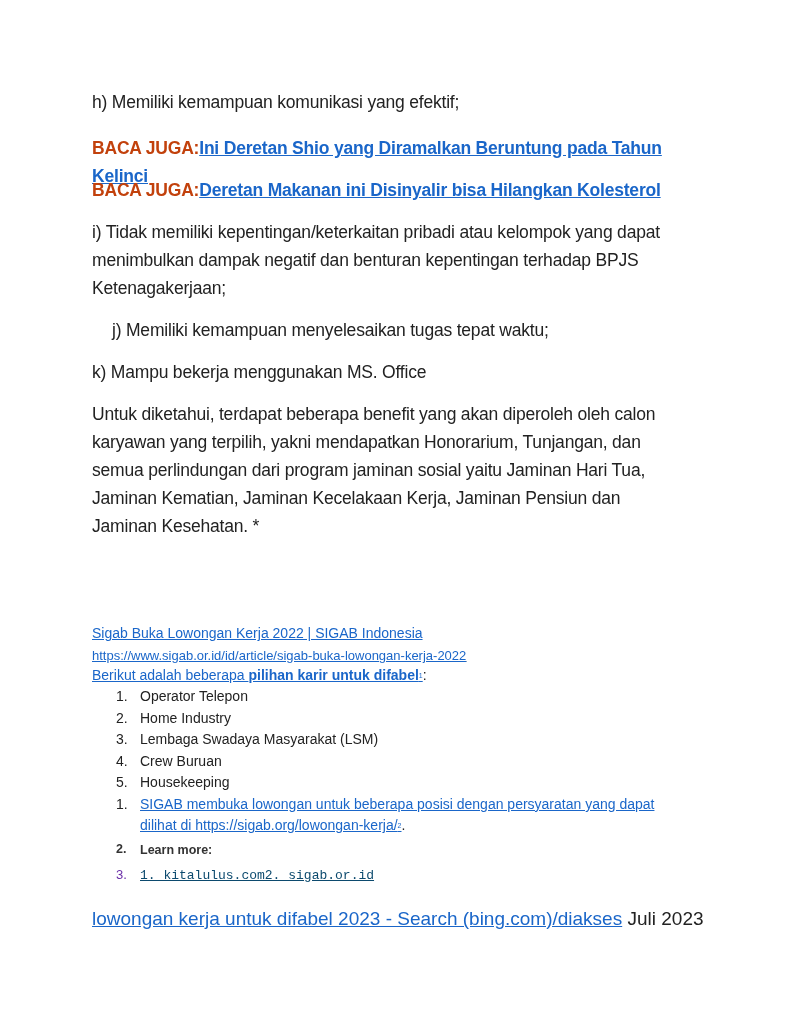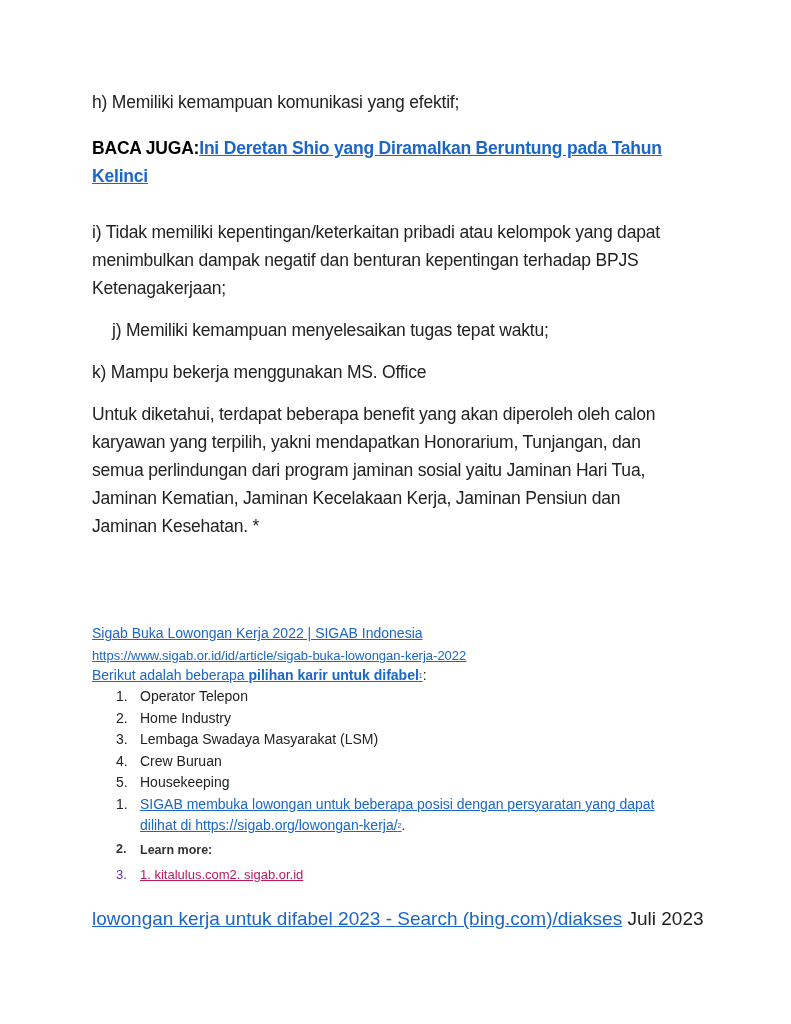--- a/index.html
+++ b/index.html
@@ -24,21 +24,21 @@
     .para {
       position: absolute;
       left: 92px;
       width: 620px;
       font-size: 17.5px;
       line-height: 28px;
       letter-spacing: -0.2px;
       margin: 0;
       color: #222222;
     }
-    .bold { font-weight: bold; color: #000000; text-align: right; }
+    .bold { font-weight: bold; color: #c2410c; text-align: right; }
     a.lnk {
       color: #1a66c9;
       text-decoration: underline;
     }
     a.lnk-bold {
       color: #1a66c9;
       font-weight: bold;
       text-decoration: underline;
     }
     .small {
@@ -85,20 +85,23 @@
 <body>
 
 <div class="page">
 
   <p class="para" style="top:88px;">h) Memiliki kemampuan komunikasi yang efektif;</p>
 
   <p class="para" style="top:134px;">
     <span class="bold">BACA JUGA:</span><a class="lnk-bold" href="#">Ini Deretan Shio yang Diramalkan Beruntung pada Tahun Kelinci</a>
   </p>
 
+  <p class="para" style="top:176px;">
+    <span class="bold">BACA JUGA:</span><a class="lnk-bold" href="#">Deretan Makanan ini Disinyalir bisa Hilangkan Kolesterol</a>
+  </p>
 
   <p class="para" style="top:218px; width:615px;">i) Tidak memiliki kepentingan/keterkaitan pribadi atau kelompok yang dapat menimbulkan dampak negatif dan benturan kepentingan terhadap BPJS Ketenagakerjaan;</p>
 
   <p class="para" style="top:316px;margin-left:20px;">j) Memiliki kemampuan menyelesaikan tugas tepat waktu;</p>
 
   <p class="para" style="top:358px;">k) Mampu bekerja menggunakan MS. Office</p>
 
   <p class="para" style="top:400px; width:590px;">Untuk diketahui, terdapat beberapa benefit yang akan diperoleh oleh calon karyawan yang terpilih, yakni mendapatkan Honorarium, Tunjangan, dan semua perlindungan dari program jaminan sosial yaitu Jaminan Hari Tua, Jaminan Kematian, Jaminan Kecelakaan Kerja, Jaminan Pensiun dan Jaminan Kesehatan. *</p>
 
 
@@ -126,21 +129,21 @@
     <li style="line-height:21px;">
       <span class="num">1.</span>
       <a href="#" style="color:#1a66c9;text-decoration:underline;"><span>SIGAB membuka lowongan untuk beberapa posisi dengan persyaratan yang dapat dilihat di https://sigab.org/lowongan-kerja/</span><sup class="fn">2</sup></a><span>.</span>
     </li>
     <li style="margin-top:3px;">
       <span class="num learn">2.</span>
       <span class="learn">Learn more:</span>
     </li>
     <li style="margin-top:2px; font-size:13px;">
       <span class="num num-purple">3.</span>
-      <a href="#" style="color:#be185d;text-decoration:underline;">1. kitalulus.com2. sigab.or.id</a>
+      <a href="#" style="color:#0c4a6e;text-decoration:underline;font-family:Liberation Mono, monospace;">1. kitalulus.com2. sigab.or.id</a>
     </li>
   </ol>
 
   <div class="small" style="top:908px; font-size:19px;">
     <a href="#">lowongan kerja untuk difabel 2023 - Search (bing.com)/diakses</a>
     <span>Juli 2023</span>
   </div>
 
 </div>
 

